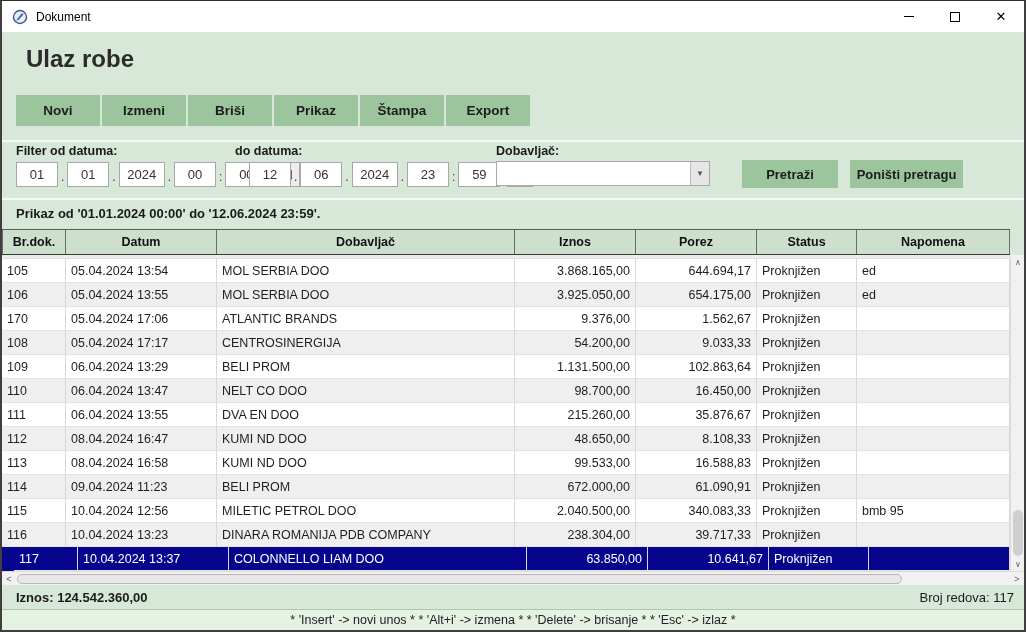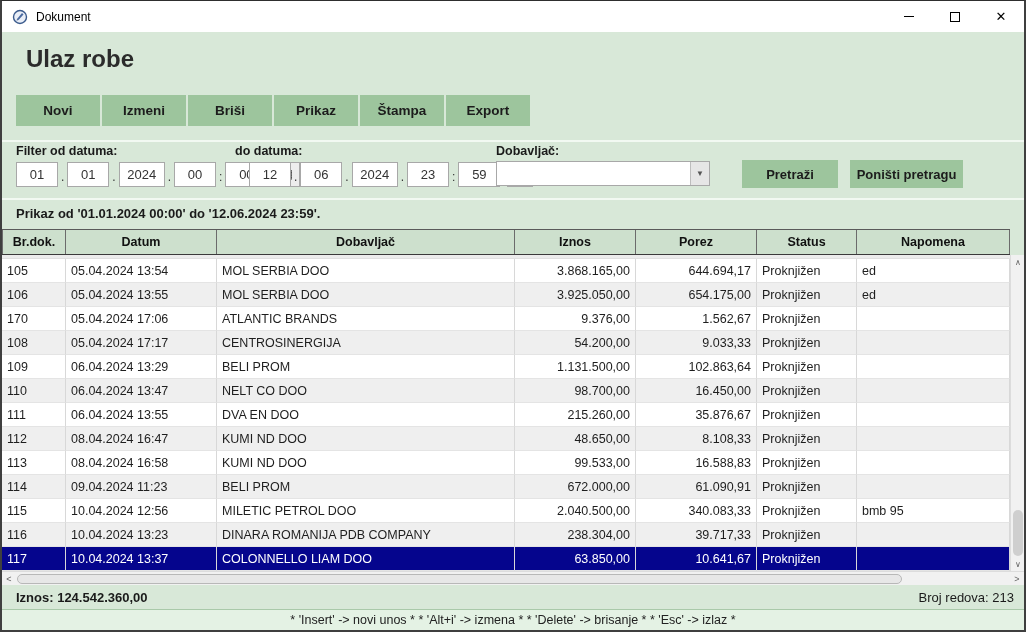--- a/index.html
+++ b/index.html
@@ -45,21 +45,21 @@
   
   .grid { position:absolute; left:0; top:197px; width:1008px; }
   .thead { display:grid; grid-template-columns:64px 151px 298px 121px 121px 100px 1fr;
            height:26px; border-top:1px solid #5a5a5a; border-bottom:1px solid #3a3a3a; background:#cde0cd; }
   .th { display:flex; align-items:center; justify-content:center; font-size:12.5px; font-weight:bold; color:#111;
         border-right:1px solid #6b6b6b; background:#cde0cd; cursor:pointer; }
   .th:first-child { border-left:1px solid #6b6b6b; }
   .sliver { height:4px; background:#ececec; border-bottom:1px solid #e0e0e0; }
   .tr { display:grid; grid-template-columns:64px 151px 298px 121px 121px 100px 1fr; height:24px; background:#fff; cursor:default; }
   .tr.alt { background:#efefef; }
-  .tr.selected { background:#05058d; }
+  .tr.selected { background:#05058d;padding-left:12px; }
   .tr.selected .td { color:#fff; }
   .td { font-size:12.5px; color:#1e1e1e; display:flex; align-items:center; overflow:hidden; white-space:nowrap;
         border-right:1px solid #d8d8d8; border-bottom:1px solid #e4e4e4; padding:0 5px; }
   .td.num { justify-content:flex-end; }
   
   .vscroll { position:absolute; right:0; top:223px; width:14px; height:316px; background:#f1f1f1; border-left:1px solid #dcdcdc; }
   .vs-arrow { position:absolute; left:0; width:14px; height:14px; display:flex; align-items:center; justify-content:center;
               font-size:8px; color:#5f5f5f; cursor:pointer; }
   .vs-up { top:0; } .vs-down { bottom:0; }
   .vs-thumb { position:absolute; left:2px; width:10px; height:46px; bottom:15px; background:#cfcfcf; border-radius:5px; cursor:pointer; }
@@ -312,21 +312,21 @@
           <span>&lt;</span>
         </div>
       <div class="hs-thumb"></div>
       <div class="hs-arrow hs-right">
           <span>&gt;</span>
         </div>
     </div>
 
     <div class="footer">
       <span class="total">Iznos: 124.542.360,00</span>
-      <span class="rowcount">Broj redova: 213</span>
+      <span class="rowcount">Broj redova: 117</span>
     </div>
 
     <div class="statusbar">
       <span>* 'Insert' -&gt; novi unos *  * 'Alt+i' -&gt; izmena *  * 'Delete' -&gt; brisanje *  * 'Esc' -&gt; izlaz *</span>
     </div>
 
   </div>
 </div>
 
 </body></html>

